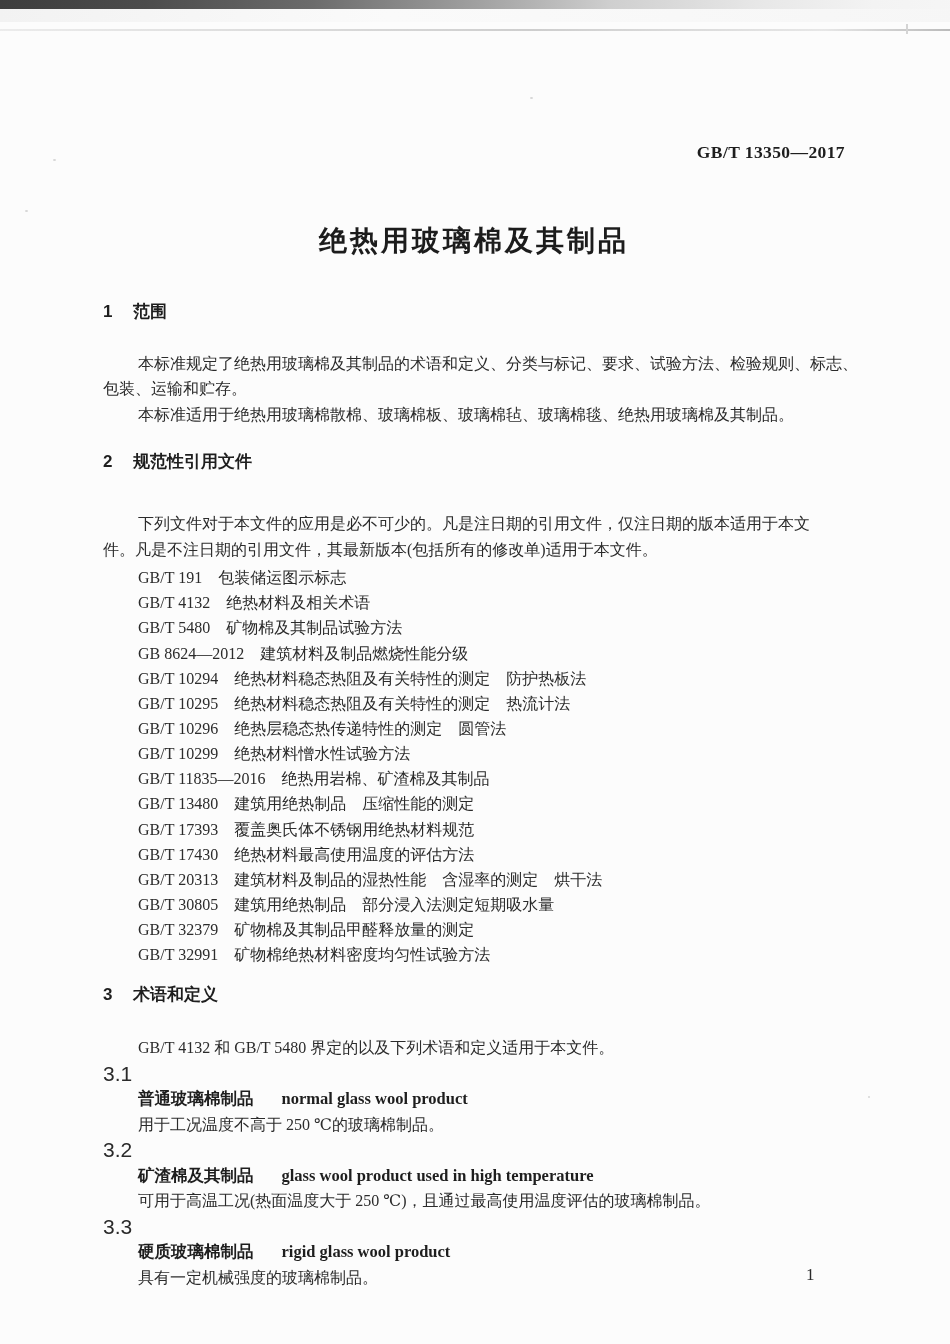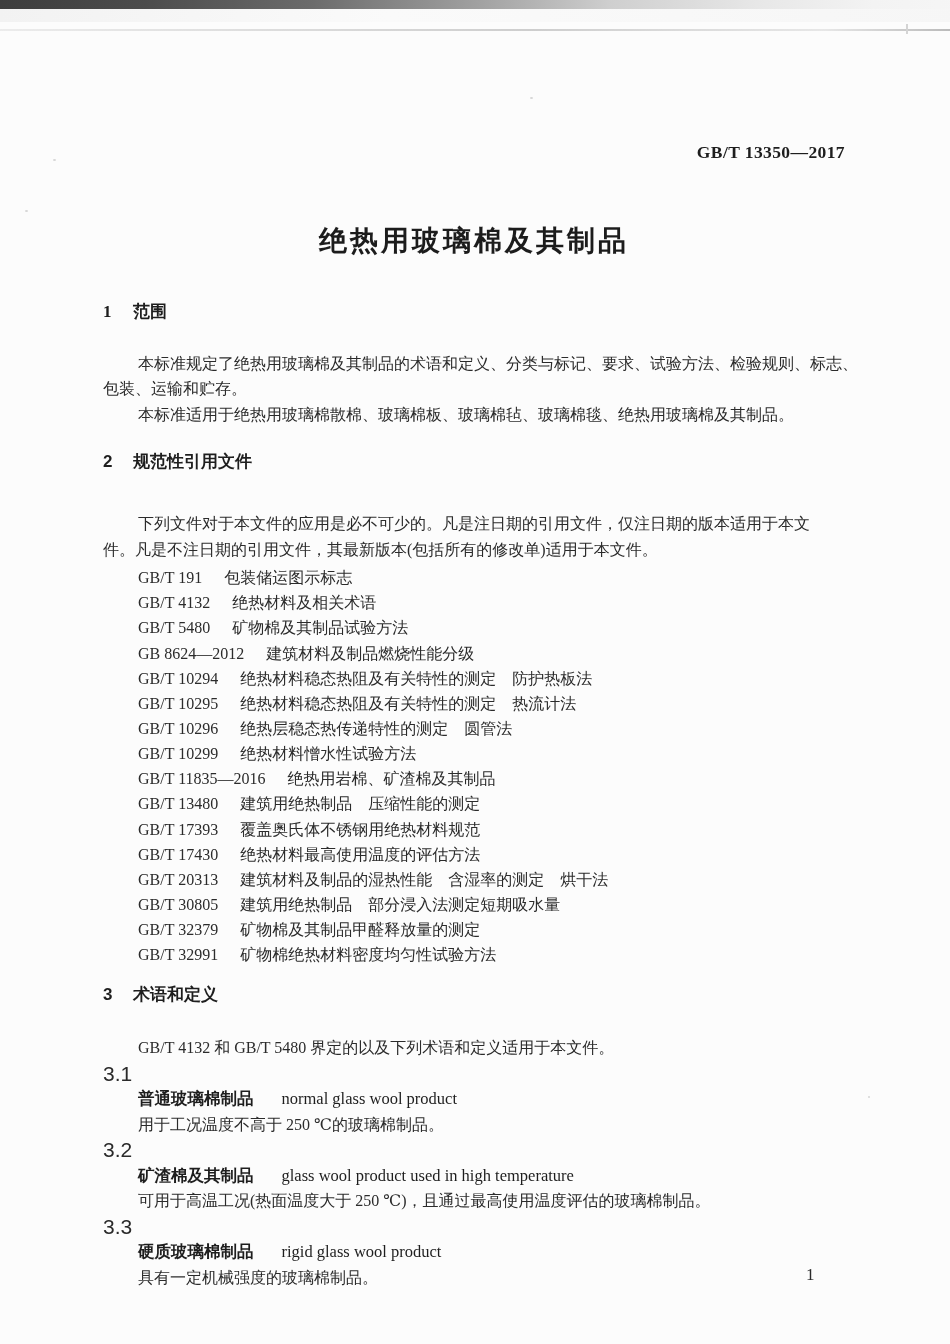--- a/index.html
+++ b/index.html
@@ -54,51 +54,51 @@
     letter-spacing:3px;
     color:#1c1c1c;
   }
   .sec-heading {
     font-family:"Liberation Sans","DejaVu Sans",sans-serif;
     font-weight:bold;
     font-size:17px; line-height:22px;
     color:#1e1e1e;
   }
   .sec-heading .num { display:inline-block; width:30px; }
-  .h-sec1 { margin-top:45px;font-family:Liberation Serif, serif; }
+  .h-sec1 { margin-top:45px; }
   .h-sec2 { margin-top:24px; }
   .h-sec3 { margin-top:16px; }
 
   .bline { font-size:16px; line-height:25.4px; white-space:nowrap; }
   .ind   { padding-left:35px; }
 
   .sec1-lines { margin-top:28px; }
   .sec2-lines { margin-top:38px; }
   .refs       { margin-top:3px; }
   .refs .bline { line-height:25.15px; }
   .ref-line   { padding-left:35px; }
-  .ref-title  { margin-left:22px; }
+  .ref-title  { margin-left:16px; }
   .sec3-line  { margin-top:29px; }
 
   .terms { margin-top:1px; }
   .terms .bline { line-height:25.45px; }
   .clause-num {
     font-family:"Liberation Sans","DejaVu Sans",sans-serif;
     font-size:21px;
     color:#2a2a2a;
   }
   .term-line { padding-left:35px; }
   .term-zh {
     font-family:"Liberation Sans","DejaVu Sans",sans-serif;
     font-weight:bold; font-size:16.5px; color:#1e1e1e;
   }
   .term-en {
     margin-left:28px;
     font-family:"Liberation Serif","DejaVu Serif",serif;
-    font-weight:normal; font-size:16.5px; color:#1e1e1e;text-align:right;
+    font-weight:bold; font-size:16.5px; color:#1e1e1e;text-align:right;
   }
   .page-number {
     position:absolute; left:806px; top:1265px;
     font-size:17px; color:#2b2b2b;
   }
 </style>
 </head>
 <body>
 
 <div class="page">

